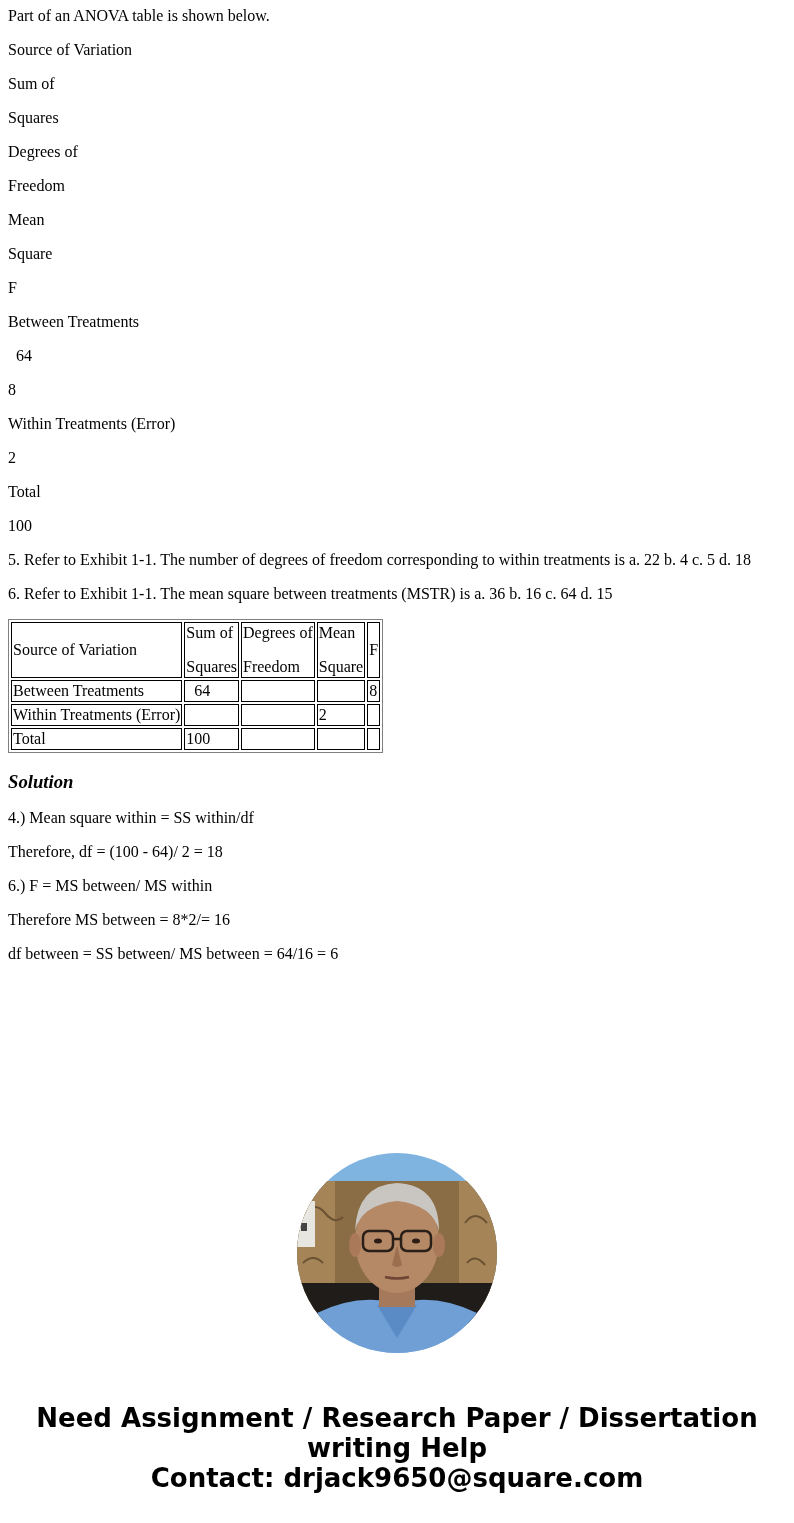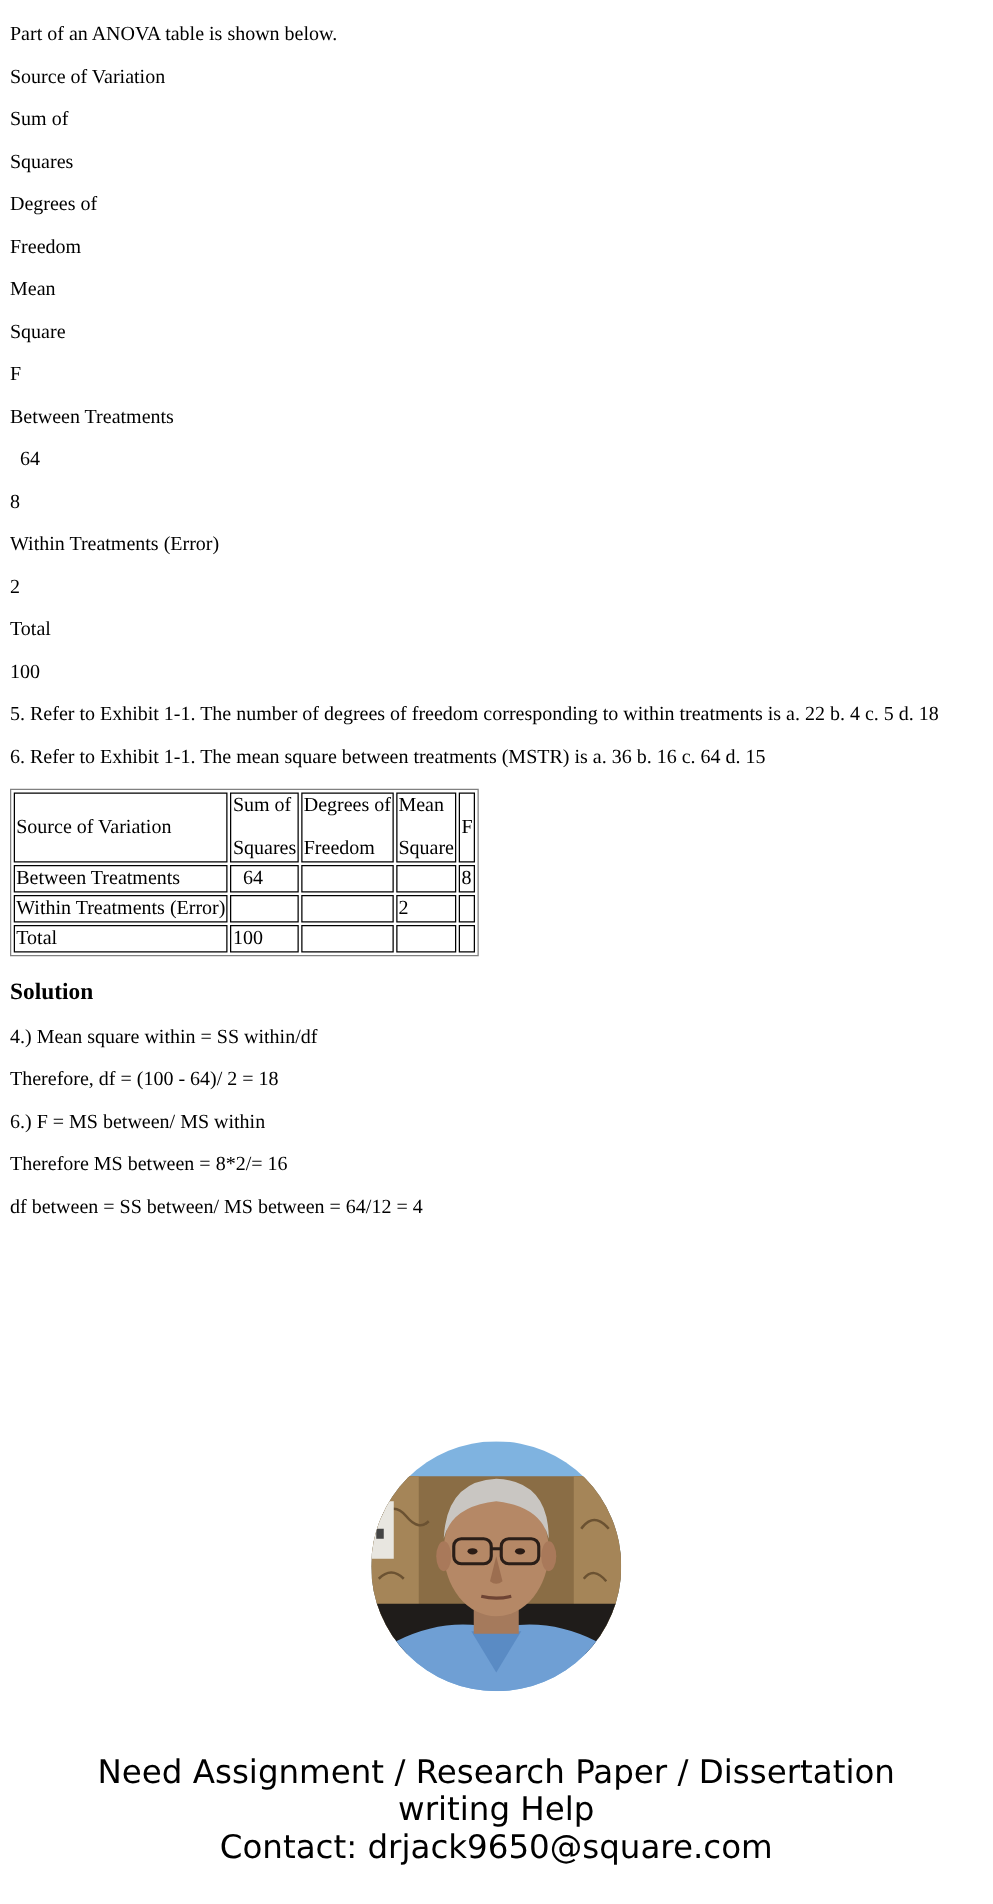--- a/index.html
+++ b/index.html
@@ -18,21 +18,21 @@
     }
     .content {
       padding: 0 8px;
     }
     p {
       margin: 0;
       line-height: 18px;
       margin-top: 16px;
     }
     p.first {
-      margin-top: 19px;
+      margin-top: 7px;
     }
     .nbsp-indent {
       white-space: pre;
     }
     table.anova {
       border: 1px solid #808080;
       border-collapse: separate;
       border-spacing: 2px;
       margin-top: 16px;
       font-size: 16px;
@@ -52,38 +52,39 @@
       margin-top: 16px;
     }
     table.anova td.pre {
       white-space: pre;
     }
     h3.solution-title {
       font-size: 18.72px;
       font-weight: bold;
       margin: 18px 0 0 0;
       line-height: 22px;
+      font-style: italic;
     }
     .avatar-wrap {
       position: absolute;
       left: 297px;
       top: 1153px;
       width: 200px;
       height: 200px;
       border-radius: 50%;
       overflow: hidden;
     }
     .footer {
       position: absolute;
       left: 0;
       top: 1403px;
       width: 794px;
       text-align: center;
       font-family: "DejaVu Sans", sans-serif;
-      font-weight: normal;
+      font-weight: bold;
       font-size: 26px;
       line-height: 30px;
       color: #000000;
     }
     .footer div { margin: 0; }
   </style>
 </head>
 <body>
 
 <div class="content">
@@ -154,21 +155,21 @@
       </tr>
     </tbody>
   </table>
 
   <h3 class="solution-title">Solution</h3>
 
   <p>4.) Mean square within = SS within/df</p>
   <p>Therefore, df = (100 - 64)/ 2 = 18</p>
   <p>6.) F = MS between/ MS within</p>
   <p>Therefore MS between = 8*2/= 16</p>
-  <p>df between = SS between/ MS between = 64/12 = 4</p>
+  <p>df between = SS between/ MS between = 64/16 = 6</p>
 </div>
 
 <div class="avatar-wrap" aria-label="tutor-portrait">
   <svg width="200" height="200" viewBox="0 0 200 200">
 
     <rect x="0" y="0" width="200" height="200" fill="#7fb3e0"></rect>
 
     <rect x="0" y="28" width="200" height="130" fill="#8a6d45"></rect>
     <rect x="0" y="28" width="38" height="130" fill="#a58558"></rect>
     <rect x="162" y="28" width="38" height="130" fill="#a58558"></rect>

